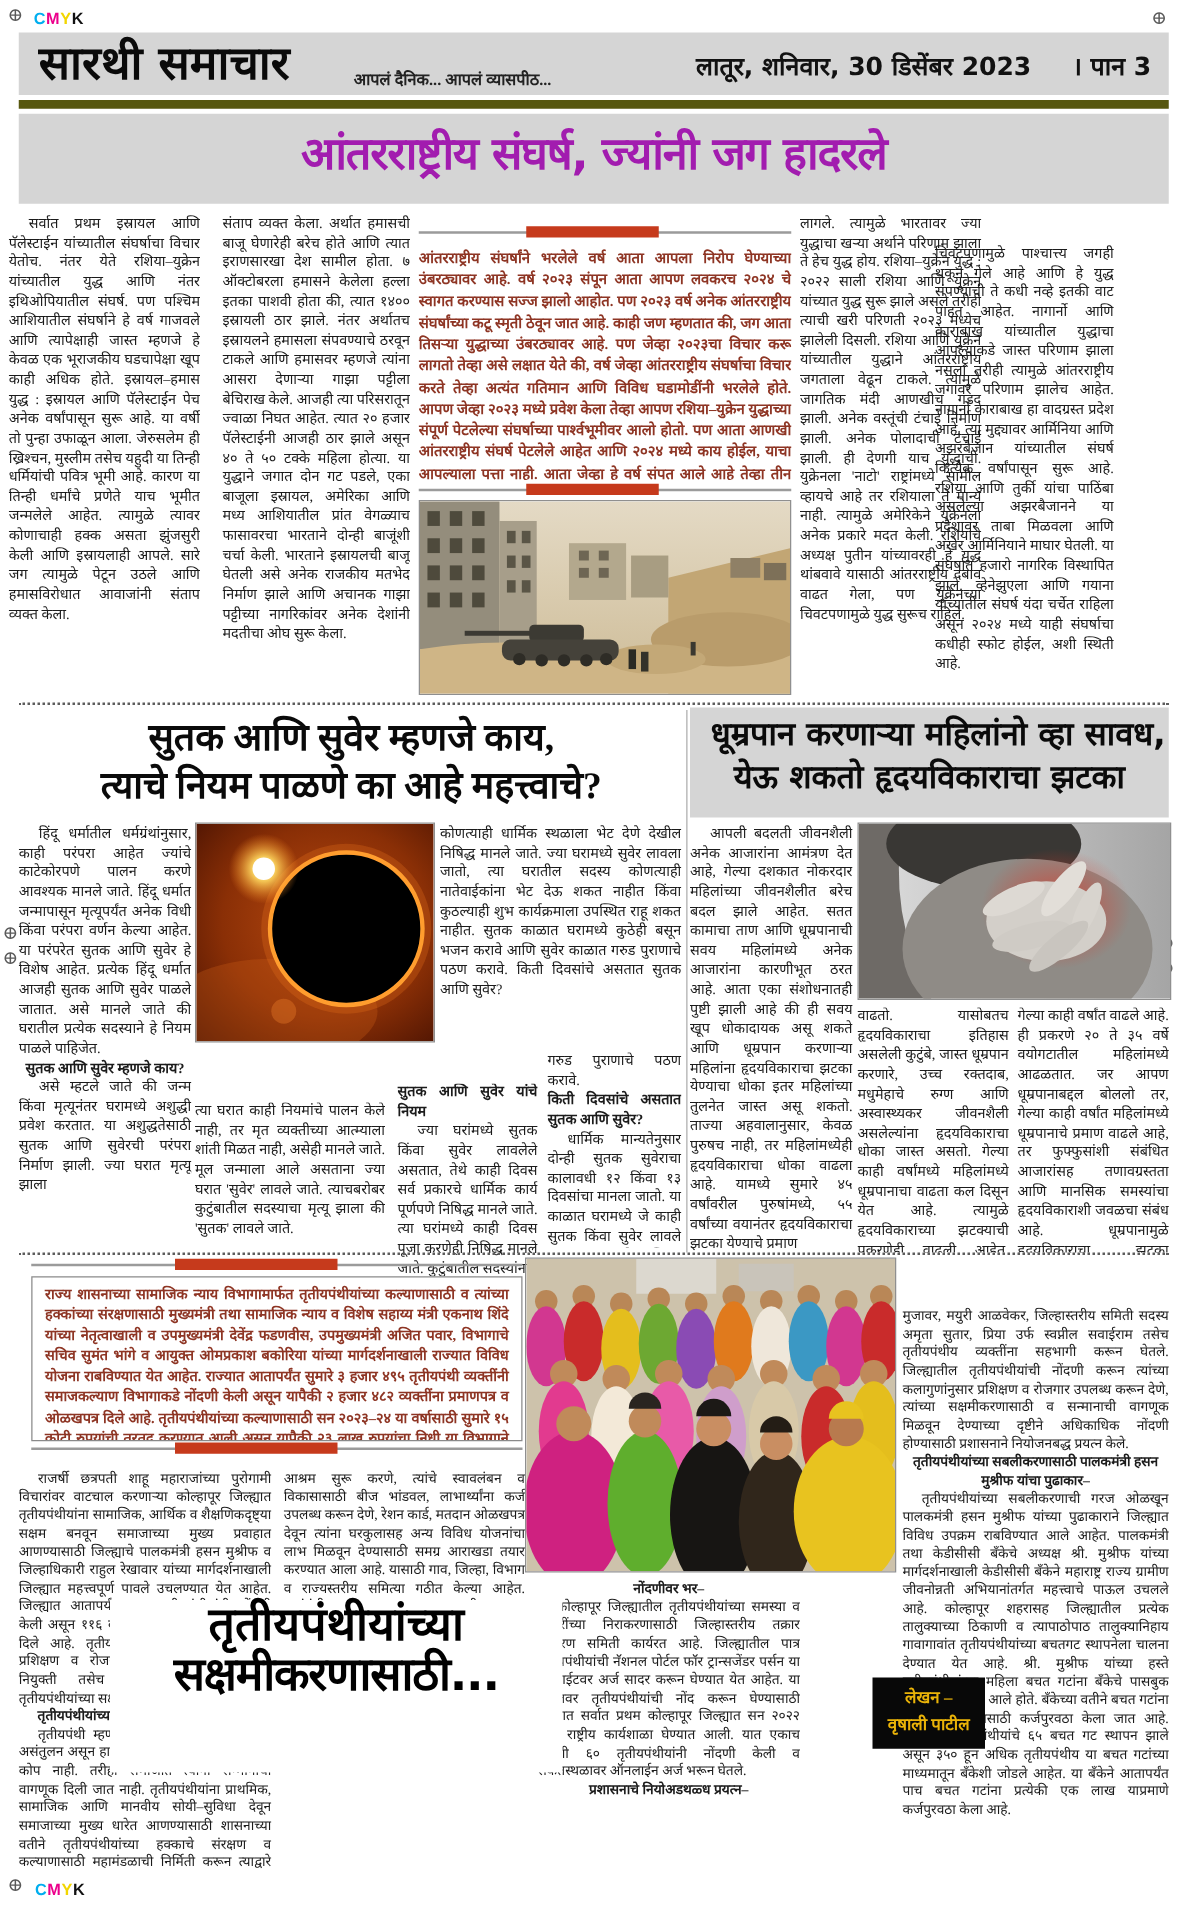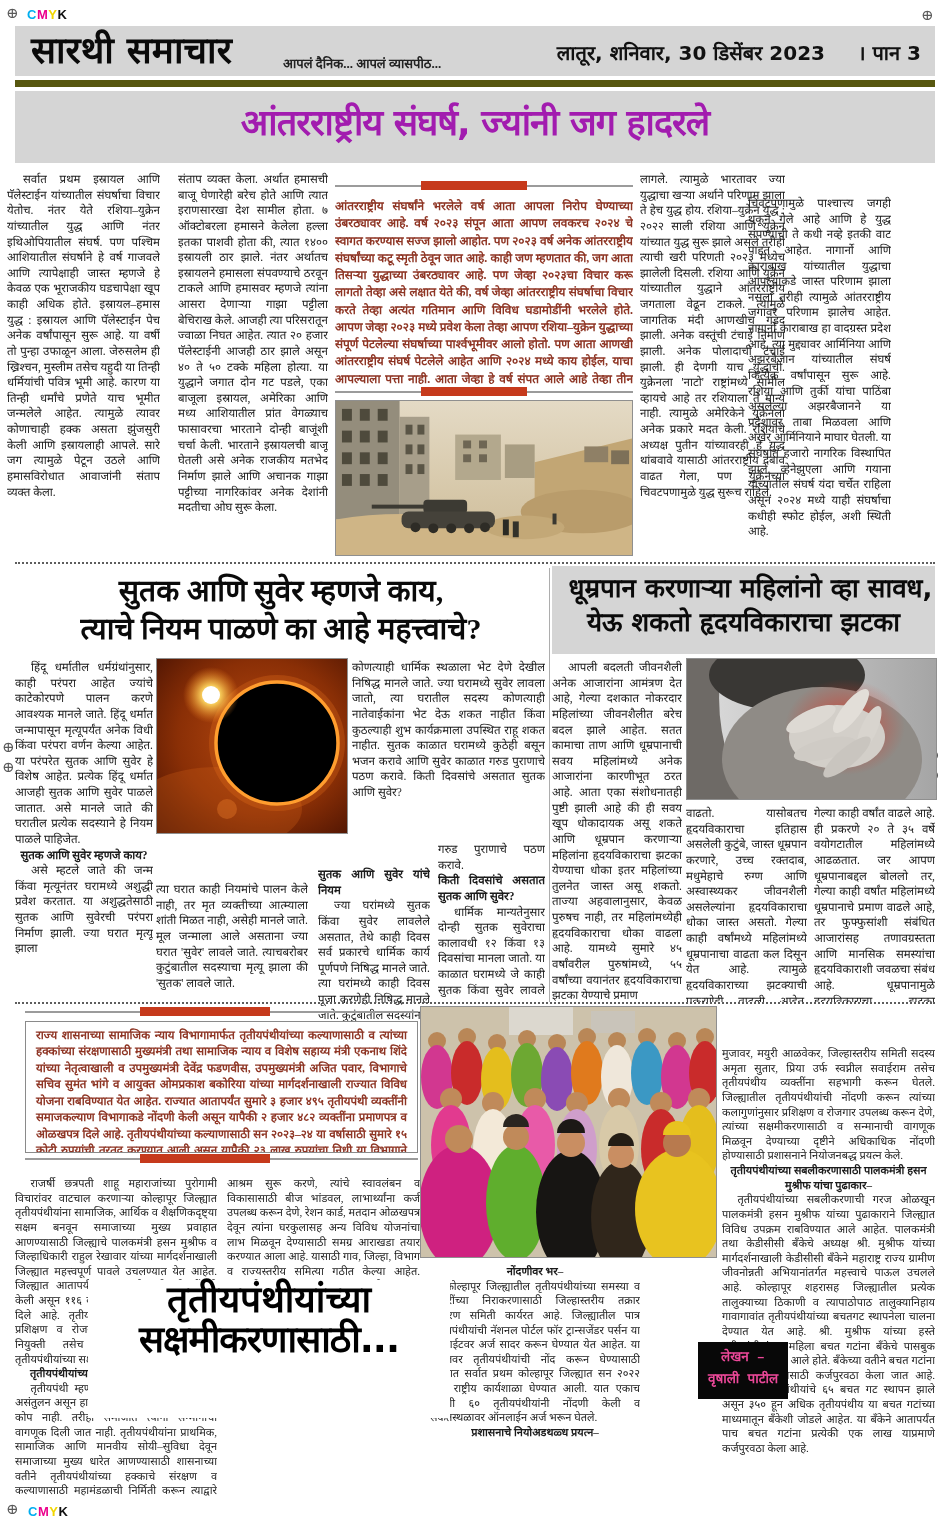--- a/index.html
+++ b/index.html
@@ -31,22 +31,22 @@
   .photo{border:1px solid #8f8f8f;overflow:hidden;}
   .photo svg{display:block;width:100%;height:100%;}
   .h2line{font-weight:600;font-size:30px;line-height:1.28;text-align:center;color:#0a0a0a;}
   .h3line{font-weight:800;font-size:26px;line-height:1.3;text-align:center;color:#0a0a0a;
         font-family:"DejaVu Sans","Liberation Sans",sans-serif;}
   .s4txt{font-size:11px;line-height:1.33;}
   .bighead1{font-weight:800;font-size:37px;line-height:1.1;text-align:center;color:#000;
         font-family:"DejaVu Sans","Liberation Sans",sans-serif;}
   .bighead2{font-weight:900;font-size:37px;line-height:1.05;text-align:center;color:#000;
         font-family:"DejaVu Sans","Liberation Sans",sans-serif;letter-spacing:-1px;}
-  .bylinebox{background:#080808;color:#ec4899;text-align:center;
-        font-family:Liberation Mono, monospace;}
+  .bylinebox{background:#080808;color:#eab308;text-align:center;
+        font-family:Liberation Serif, serif;}
   .bylinebox div{font-weight:bold;font-size:13.5px;line-height:1.6;}
   .introbox{border:1px solid #8a8a8a;background:#fff;}
 </style>
 </head>
 <body>
 
 <div id="page">
 
   <span class="reg" style="left:6px;top:6px;">⊕</span>
   <span class="cmyk" style="left:27px;top:7px;"><span class="c">C</span><span class="m">M</span><span class="y">Y</span><span class="k">K</span></span>

